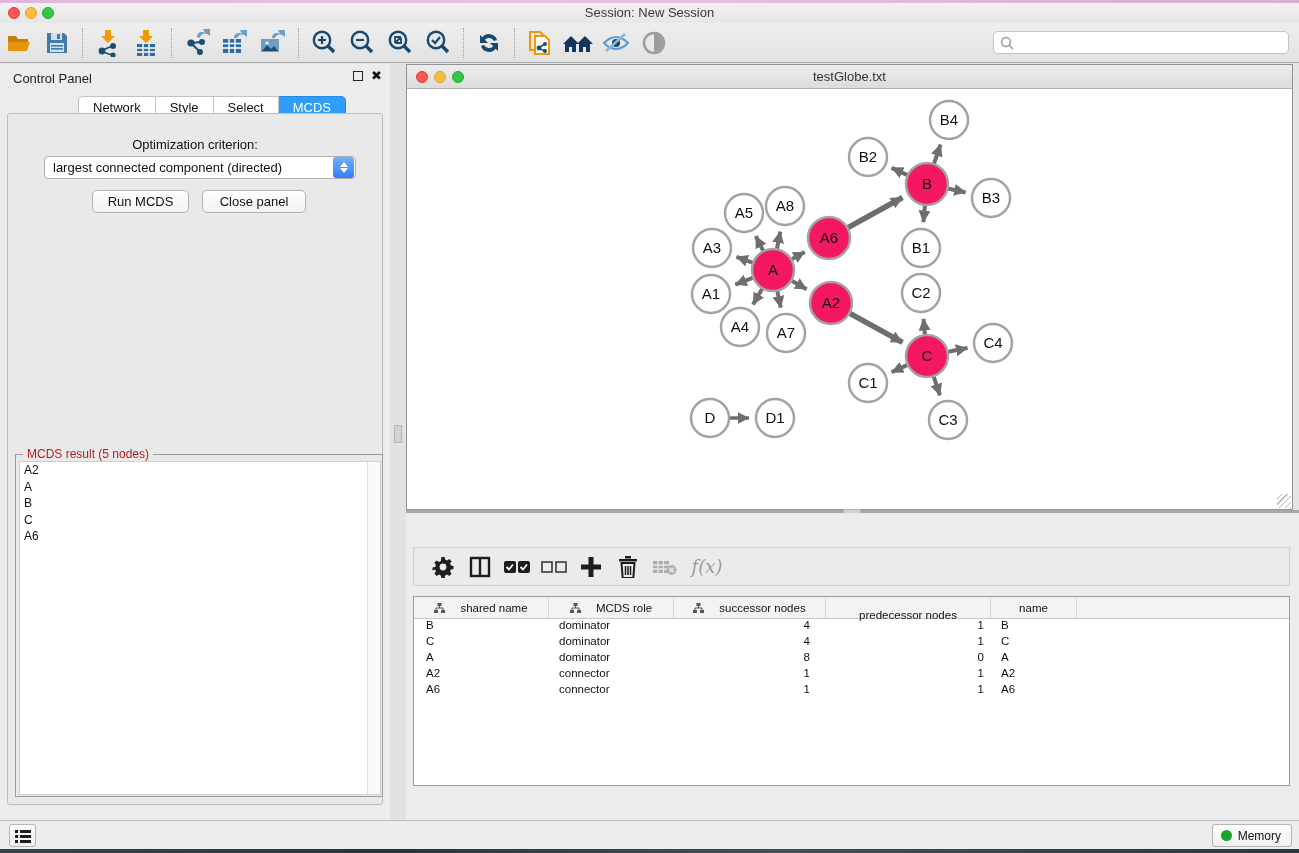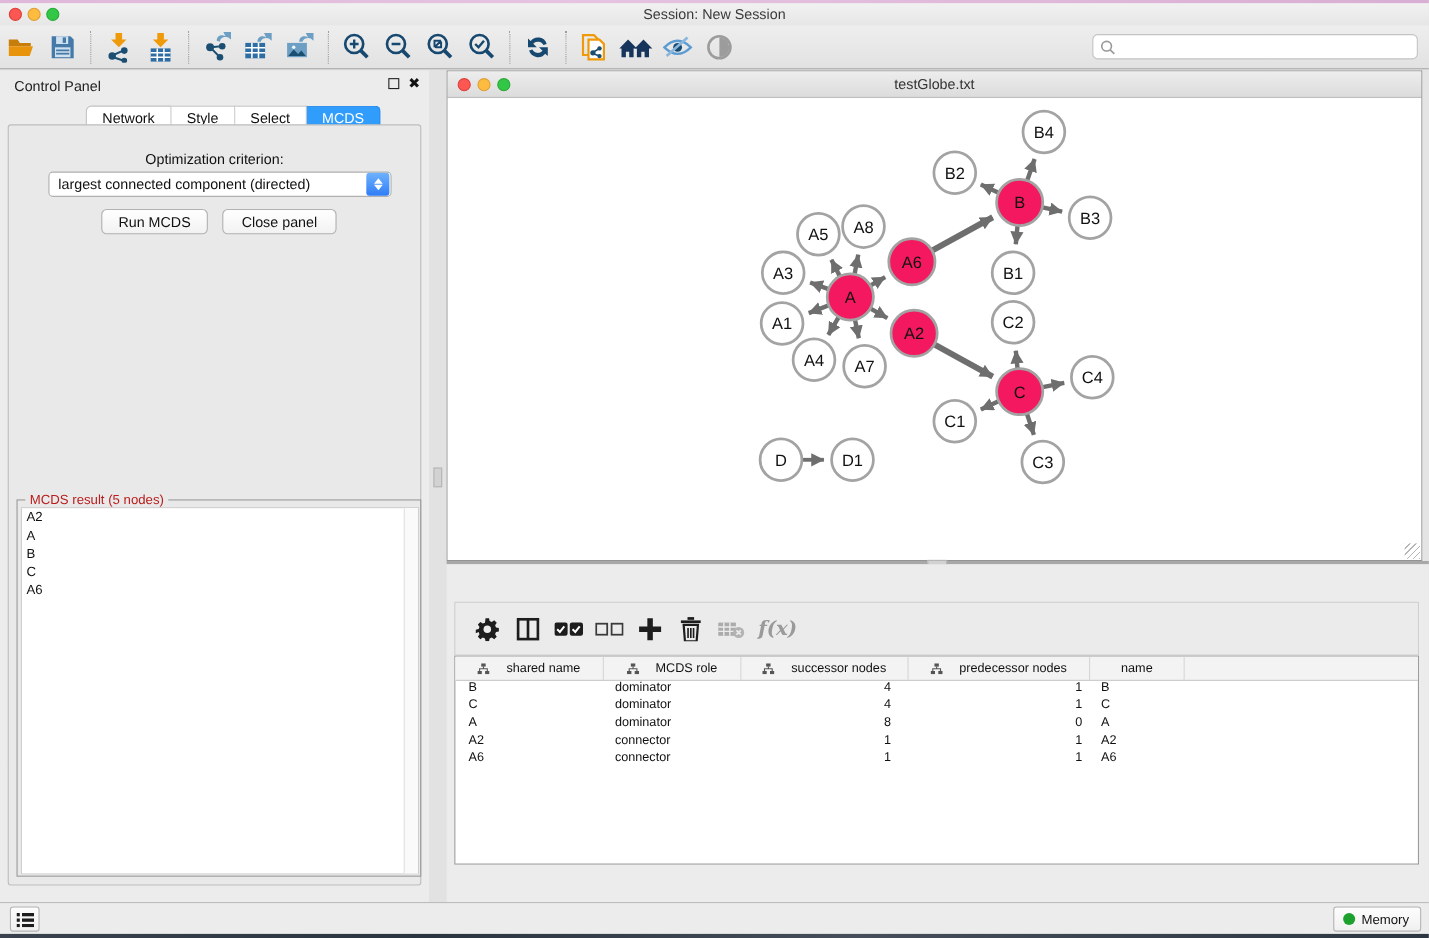--- a/index.html
+++ b/index.html
@@ -85,35 +85,35 @@
   #net-titlebar .title { text-align:center; line-height:23px; font-size:13px; color:#333; }
   #net-titlebar .lights { position:absolute; left:9px; top:6px; display:flex; gap:6px; }
   #net-canvas { position:relative; width:885px; height:420px; background:#fff; }
   #resize-grip { position:absolute; right:1px; bottom:1px; width:14px; height:14px;
     background:repeating-linear-gradient(135deg,transparent 0 3px,#b5b5b5 3px 4px); }
 
   
   #table-panel { left:406px; top:513px; width:893px; height:307px; background:#ececec; }
   #tp-header { position:relative; height:27px;margin-top:32px; }
   #tp-header .pt { position:absolute; left:15px; top:8px; font-size:13px; color:#222; }
-  #tp-toolbar { position:absolute; left:7px; top:34px; width:877px; height:49px;
-    background:#ebebeb; border:1px solid #cfcfcf; display:flex; align-items:center; padding-left:10px;font-weight:bold; }
+  #tp-toolbar { position:absolute; left:7px; top:34px; width:877px; height:39px;
+    background:#ebebeb; border:1px solid #cfcfcf; display:flex; align-items:center; padding-left:10px; }
   .tp-btn { width:37px; height:34px; display:flex; align-items:center; justify-content:center; }
   .fx-label { font-family:"DejaVu Serif","Liberation Serif",serif; font-style:italic;
     font-size:18px; color:#9a9a9a; }
 
   #node-table { position:absolute; left:7px; top:83px; width:877px; height:190px;
     background:#fff; border:1px solid #9c9c9c; }
   #nt-headrow { display:flex; height:22px; background:#f3f3f3; border-bottom:1px solid #c9c9c9;
     font-size:11.5px; color:#111; }
   .nt-hcell { display:flex; align-items:center; justify-content:center; gap:15px;
     border-right:1px solid #d6d6d6; }
   .nt-row { display:flex; height:16px; font-size:11.5px; color:#111; }
   .nt-cell { overflow:hidden; white-space:nowrap; }
-  .c0{width:135px;} .c1{width:125px;} .c2{width:152px;} .c3{width:165px;} .c4{width:86px;}
+  .c0{width:135px;} .c1{width:125px;} .c2{width:152px;} .c3{width:165px;flex-direction:column;} .c4{width:86px;}
   .nt-row .c0{padding-left:12px;} .nt-row .c1{padding-left:10px;}
   .nt-row .c2{text-align:right;padding-right:16px;} .nt-row .c3{text-align:right;padding-right:7px;}
   .nt-row .c4{padding-left:10px;}
 
   #tp-tabs { position:absolute; left:0; top:276px; width:100%; display:flex; justify-content:center; }
   .tp-tab { height:22px; line-height:21px; padding:0 13px; font-size:12.5px; background:#fff;
     border:1px solid #bfbfbf; border-left:none; color:#111; }
   .tp-tab:first-child { border-left:1px solid #bfbfbf; border-radius:6px 0 0 6px; }
   .tp-tab:last-child { border-radius:0 6px 6px 0; }
   .tp-tab.active { background:#3b99fd; border-color:#2d86ea; color:#fff; }

